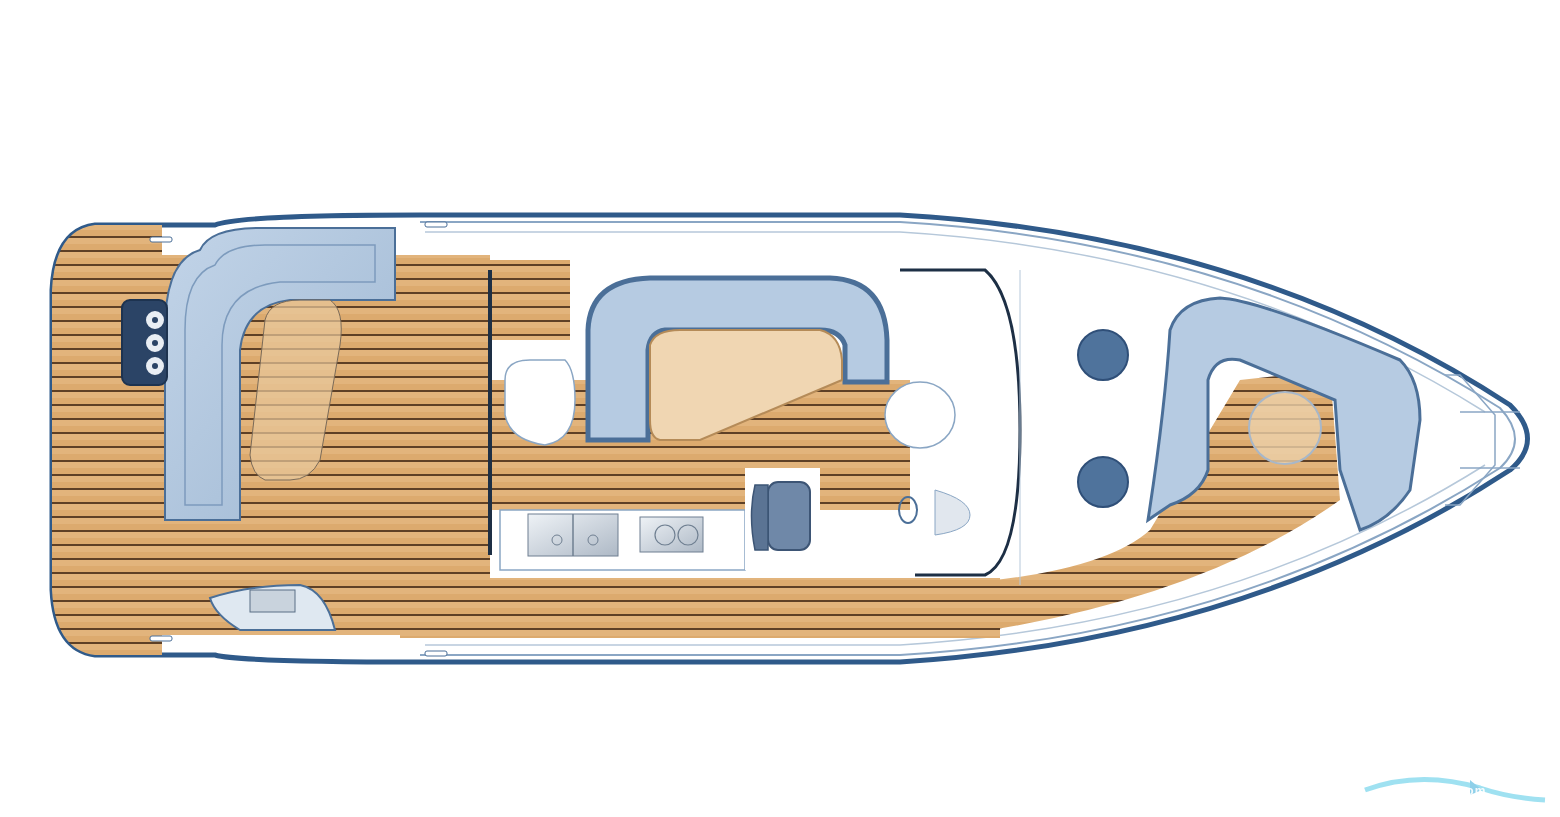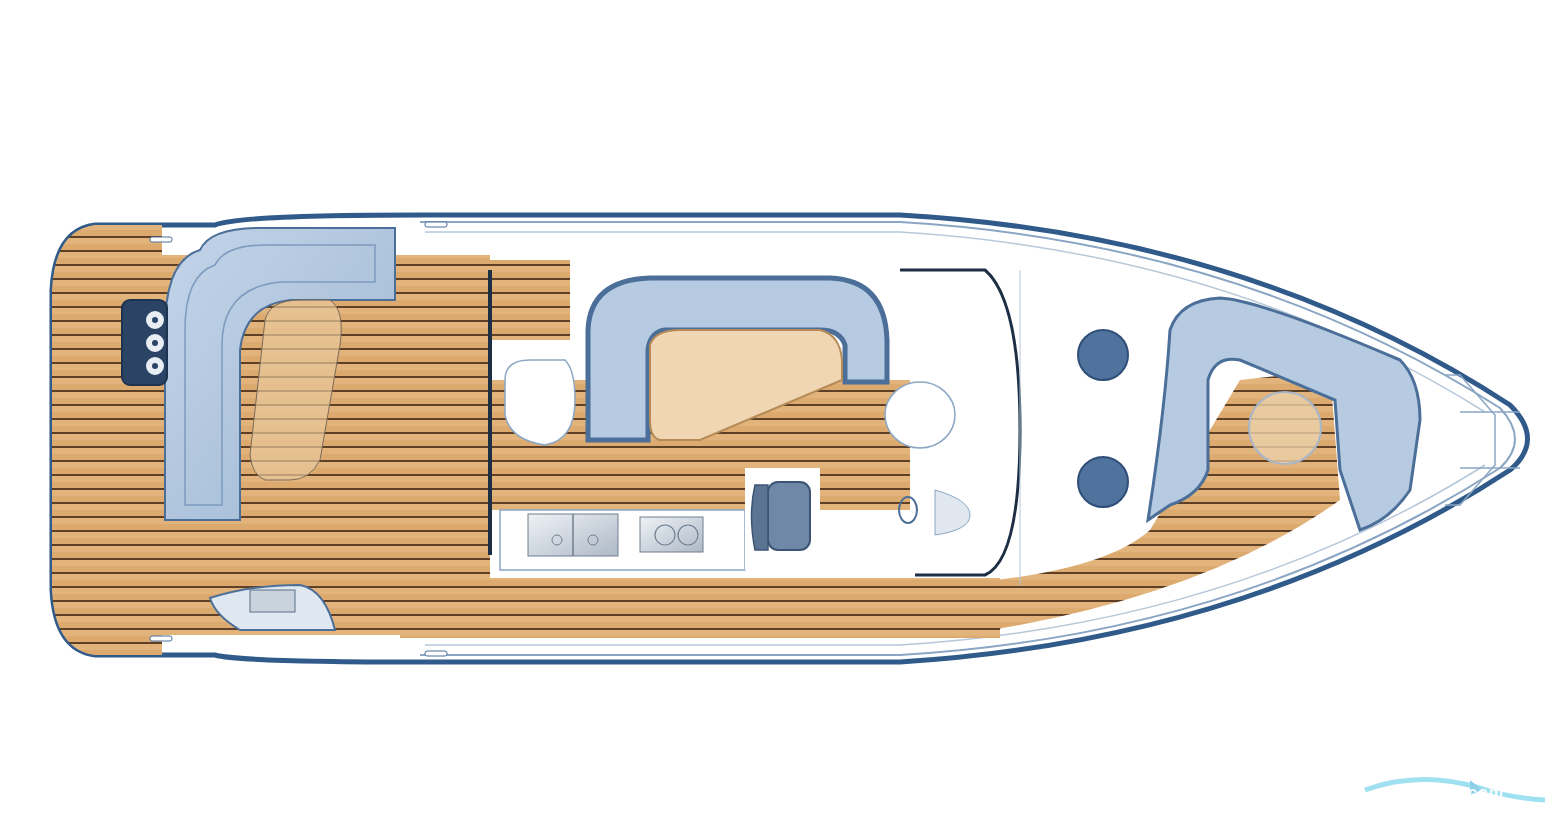--- a/index.html
+++ b/index.html
@@ -1,18 +1,18 @@
 <!DOCTYPE html>
 <html><head>
 <meta charset="utf-8">
 <style>
   html,body{margin:0;padding:0;background:#ffffff;}
   body{width:1560px;height:817px;position:relative;overflow:hidden;font-family:"Liberation Sans",sans-serif;}
   #stage{position:absolute;left:0;top:0;width:1560px;height:817px;}
-  .wm-text{position:absolute;left:1425px;top:784px;font-size:16px;font-weight:bold;color:#ffffff;letter-spacing:1px;opacity:.9;}
+  .wm-text{position:absolute;left:1425px;top:784px;font-size:12px;font-weight:bold;color:#ffffff;letter-spacing:1px;opacity:.9;}
 </style>
 </head>
 <body>
 
 <div id="stage">
 <svg width="1560" height="817" viewBox="0 0 1560 817" xmlns="http://www.w3.org/2000/svg">
   <defs>
     <pattern id="teak" patternUnits="userSpaceOnUse" width="60" height="14">
       <rect width="60" height="14" fill="#dcaa6e"></rect>
       <rect y="0" width="60" height="6" fill="#e2b47c"></rect>

